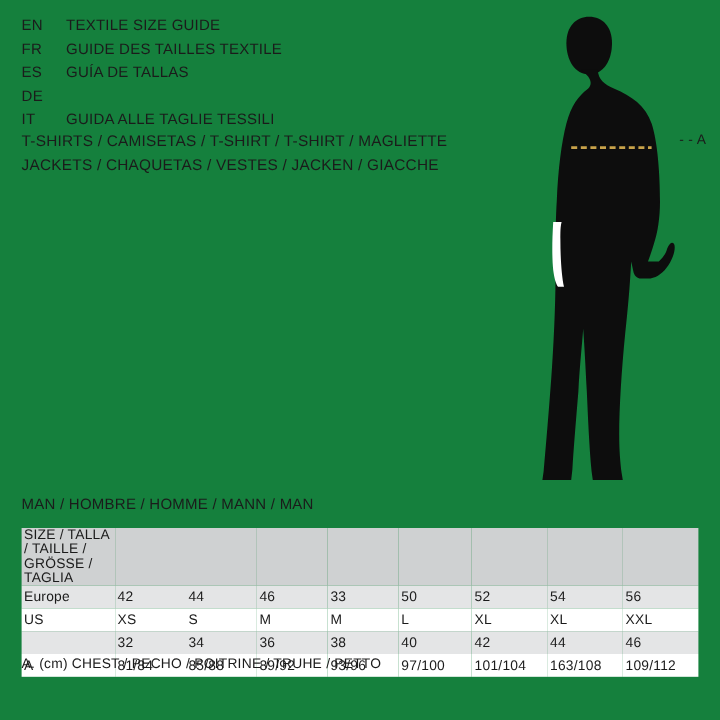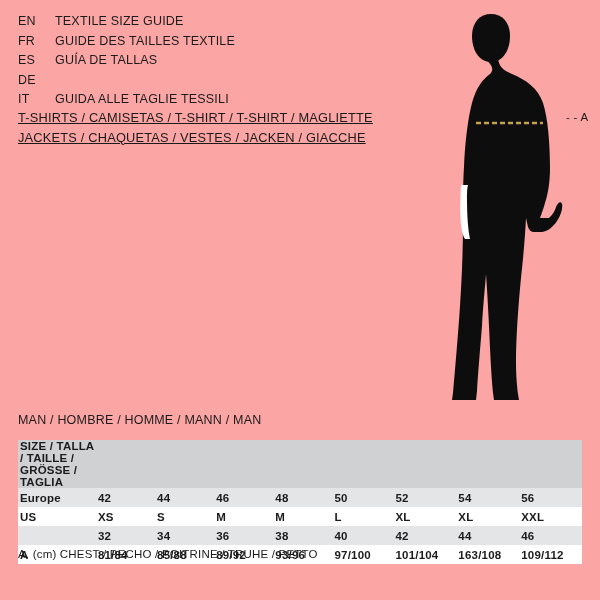--- a/index.html
+++ b/index.html
@@ -9,21 +9,21 @@
   }
   body {
     font-family: "Liberation Sans", sans-serif;
     color: #1b1b1b;
   }
   .page {
     position: relative;
     width: 600px;
     height: 600px;
     overflow: hidden;
-    background: #fca5a5;
+    background: #15803d;
   }
 
   
   .lang-block {
     position: absolute;
     left: 18px;
     top: 14px;
     width: 380px;
   }
   .lang-row {
@@ -42,21 +42,20 @@
     color: #1b1b1b;
     white-space: nowrap;
   }
 
   
   .category-block {
     position: absolute;
     left: 18px;
     top: 110px;
     width: 420px;
-    text-decoration: underline;
   }
   .category-line {
     font-size: 12.8px;
     letter-spacing: 0.2px;
     height: 19.5px;
     white-space: nowrap;
   }
 
   
   .figure-wrap {
@@ -95,21 +94,21 @@
     top: 440px;
     width: 564px;
     border-collapse: collapse;
     font-size: 11.5px;
   }
   table.size-table td,
   table.size-table th {
     padding: 0;
     height: 19px;
     text-align: left;
-    font-weight: bold;
+    font-weight: normal;
     vertical-align: middle;
     letter-spacing: 0.2px;
   }
   .row-head td {
     background: #cfd1d2;
     padding-left: 2px;
   }
   .row-shade td {
     background: #e4e5e6;
   }
@@ -233,21 +232,21 @@
         <td class="cell"></td>
         <td class="cell"></td>
         <td class="cell"></td>
         <td class="cell"></td>
       </tr>
       <tr class="row-shade">
         <td class="col-label">Europe</td>
         <td class="cell">42</td>
         <td class="cell">44</td>
         <td class="cell">46</td>
-        <td class="cell">48</td>
+        <td class="cell">33</td>
         <td class="cell">50</td>
         <td class="cell">52</td>
         <td class="cell">54</td>
         <td class="cell">56</td>
       </tr>
       <tr class="row-plain">
         <td class="col-label">US</td>
         <td class="cell">XS</td>
         <td class="cell">S</td>
         <td class="cell">M</td>

